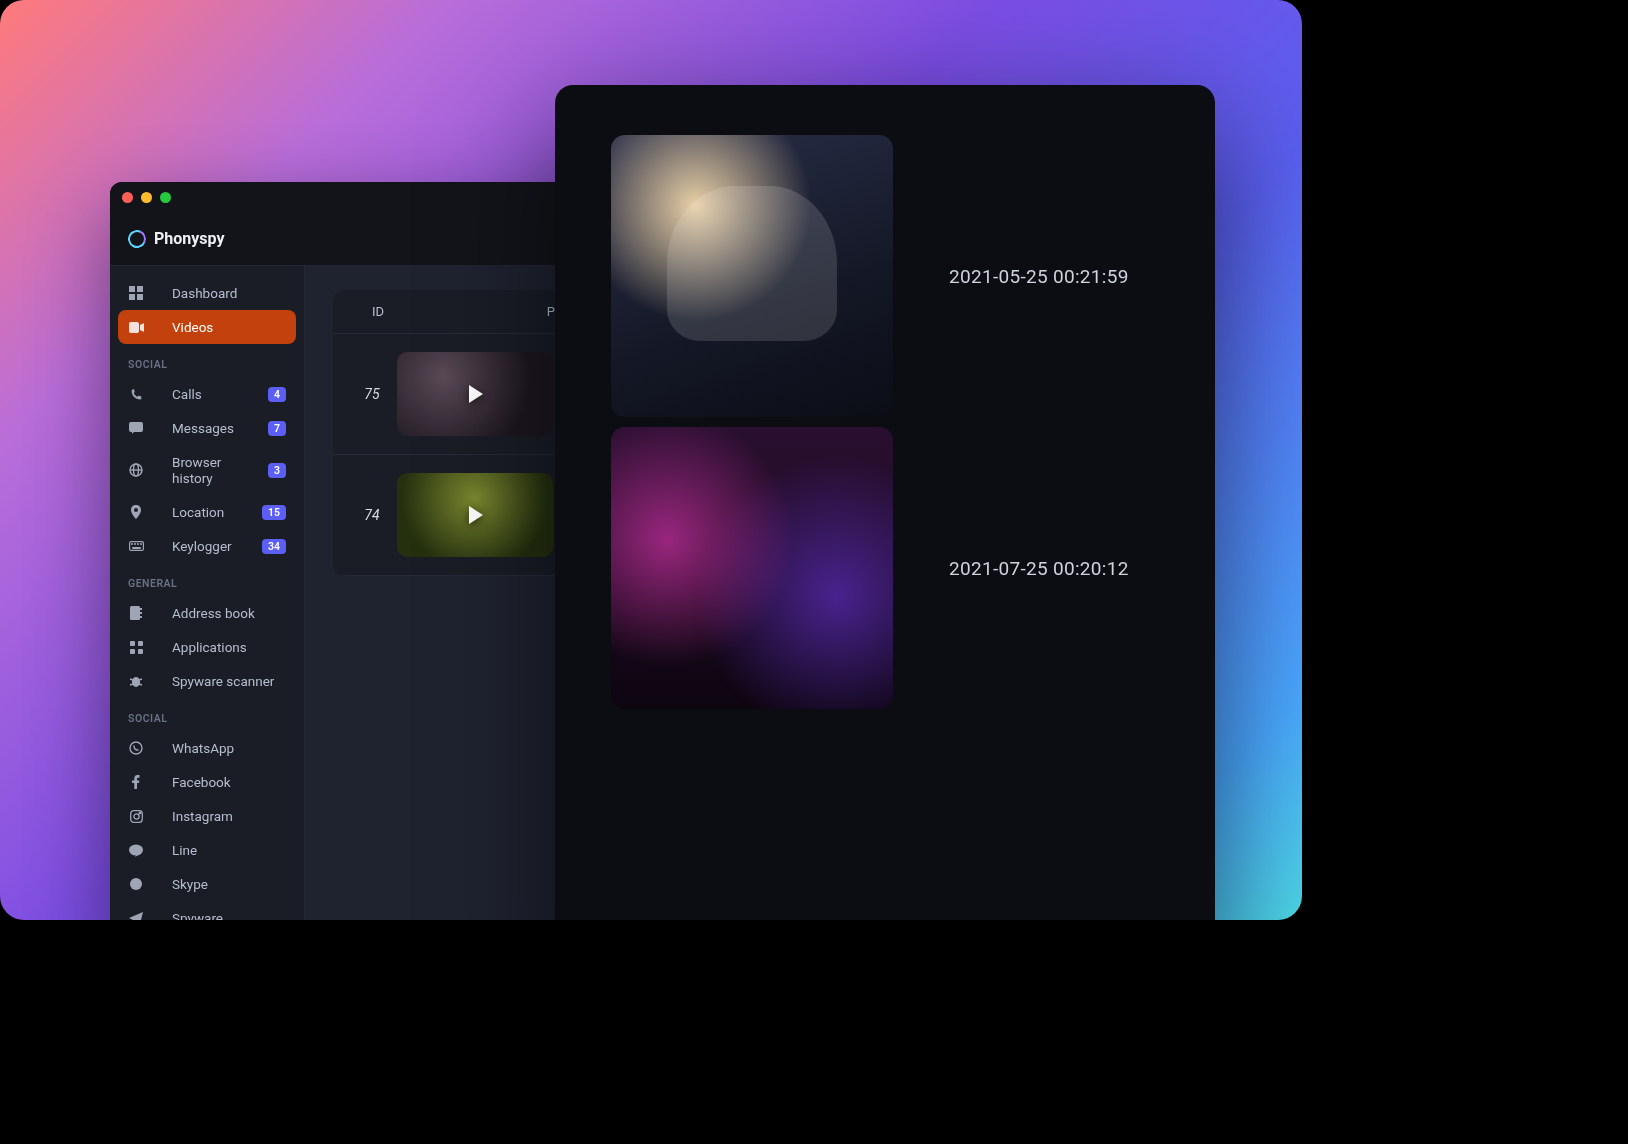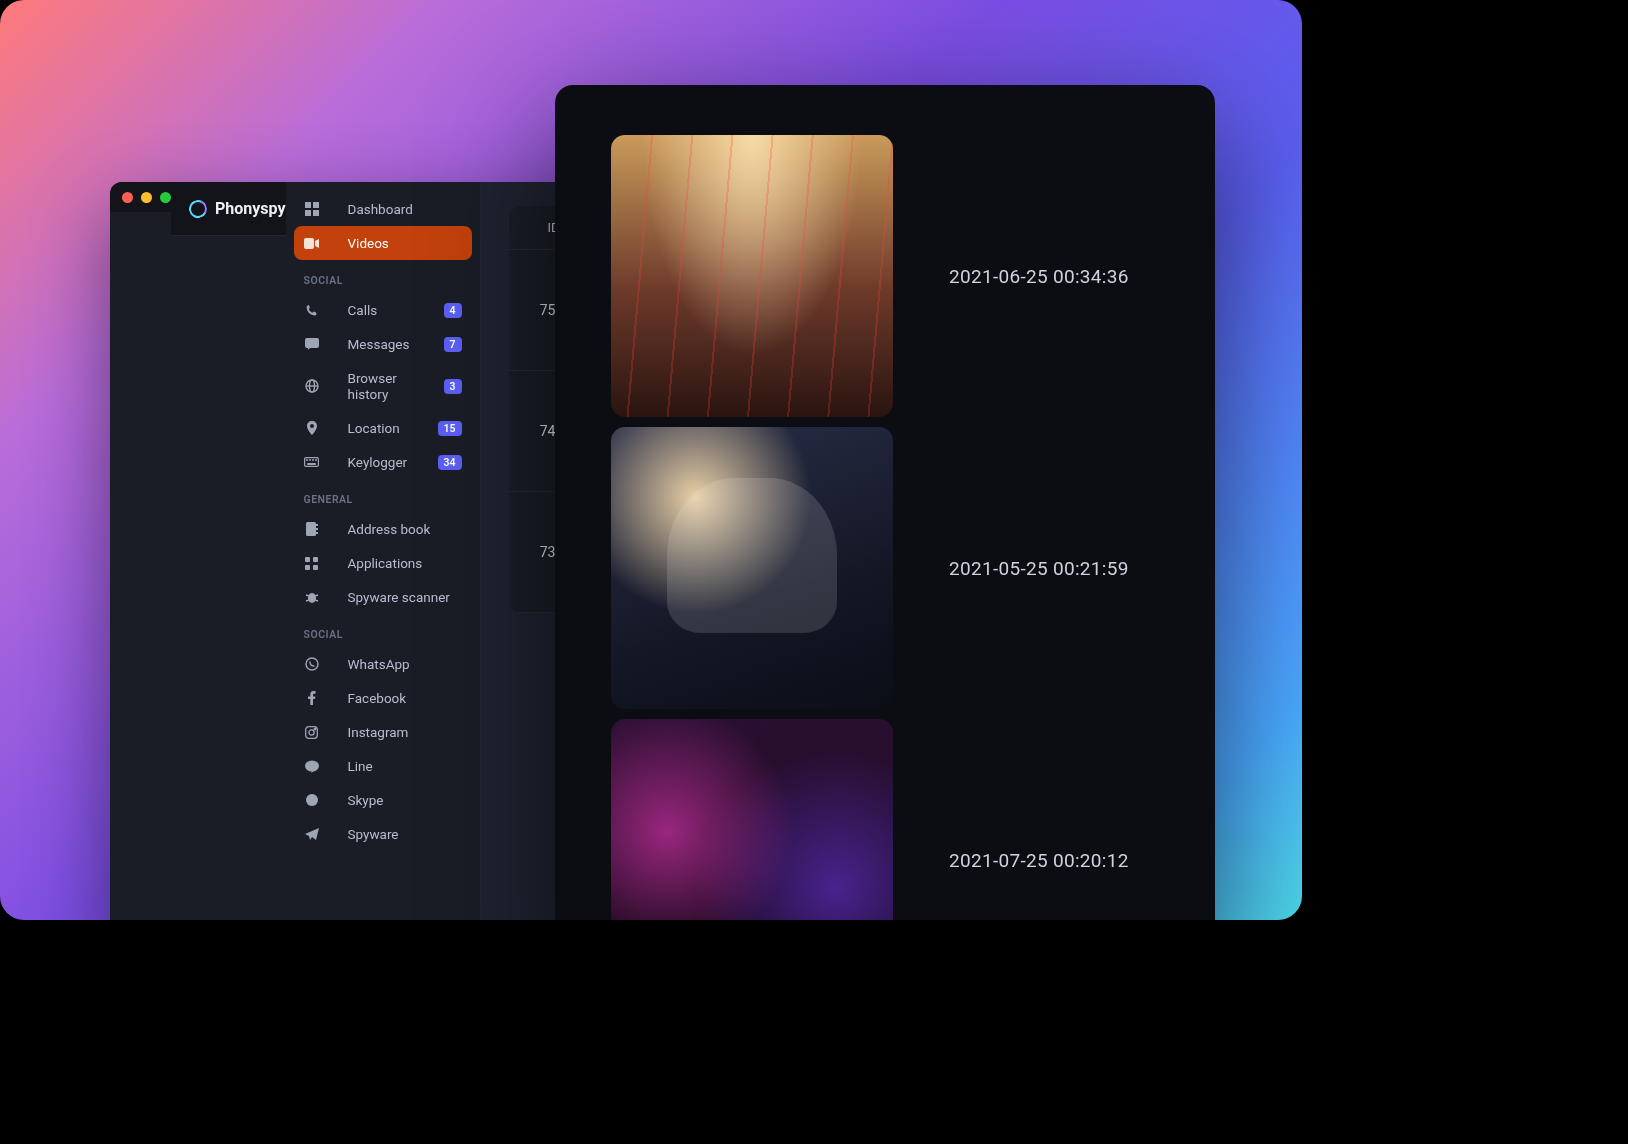--- a/index.html
+++ b/index.html
@@ -23,21 +23,21 @@
   .app-window {
     position: absolute;
     left: 110px;
     top: 182px;
     width: 670px;
     height: 780px;
     background: #1a1d26;
     border-radius: 12px;
     overflow: hidden;
     display: flex;
-    flex-direction: row;
+    flex-direction: column;
     box-shadow: 0 30px 80px rgba(0,0,0,.45);
   }
   .titlebar {
     height: 30px;
     background: #12141a;
     display: flex;
     align-items: center;
     padding-left: 12px;
     gap: 8px;
   }
@@ -128,20 +128,21 @@
     border-bottom: 1px solid #272b37;
   }
   .col-id { width: 54px; }
   .col-preview { flex: 1; }
 
   .trow {
     display: flex;
     align-items: center;
     padding: 18px 14px;
     border-bottom: 1px solid #272b37;
+    font-style: italic;
   }
   .trow .id { width: 50px; color: #d4d8e2; font-size: 14px; }
   .thumb {
     width: 156px; height: 84px;
     border-radius: 10px;
     position: relative;
     overflow: hidden;
     cursor: pointer;
   }
   .thumb.v1 { background: radial-gradient(circle at 30% 30%, #5a4a56, #1d1720 70%), linear-gradient(#2a2430,#120e16); }
@@ -423,41 +424,27 @@
             <div class="id">74</div>
             <div class="thumb v2">
               <div class="play">
                 <svg width="22" height="22" viewBox="0 0 22 22" fill="#fff">
                     <path d="M5 2l14 9-14 9z"></path>
                   </svg>
               </div>
             </div>
           </div>
 
-          <div class="trow">
-            <div class="id">73</div>
-            <div class="thumb v3">
-              <div class="play">
-                <svg width="22" height="22" viewBox="0 0 22 22" fill="#fff">
-                    <path d="M5 2l14 9-14 9z"></path>
-                  </svg>
-              </div>
-            </div>
-          </div>
 
         </div>
       </div>
     </div>
   </div>
 
   <div class="preview-panel">
-    <div class="prow">
-      <div class="pimg p1"></div>
-      <div class="ptime">2021-06-25 00:34:36</div>
-    </div>
     <div class="prow">
       <div class="pimg p2"></div>
       <div class="ptime">2021-05-25 00:21:59</div>
     </div>
     <div class="prow">
       <div class="pimg p3"></div>
       <div class="ptime">2021-07-25 00:20:12</div>
     </div>
   </div>
 

